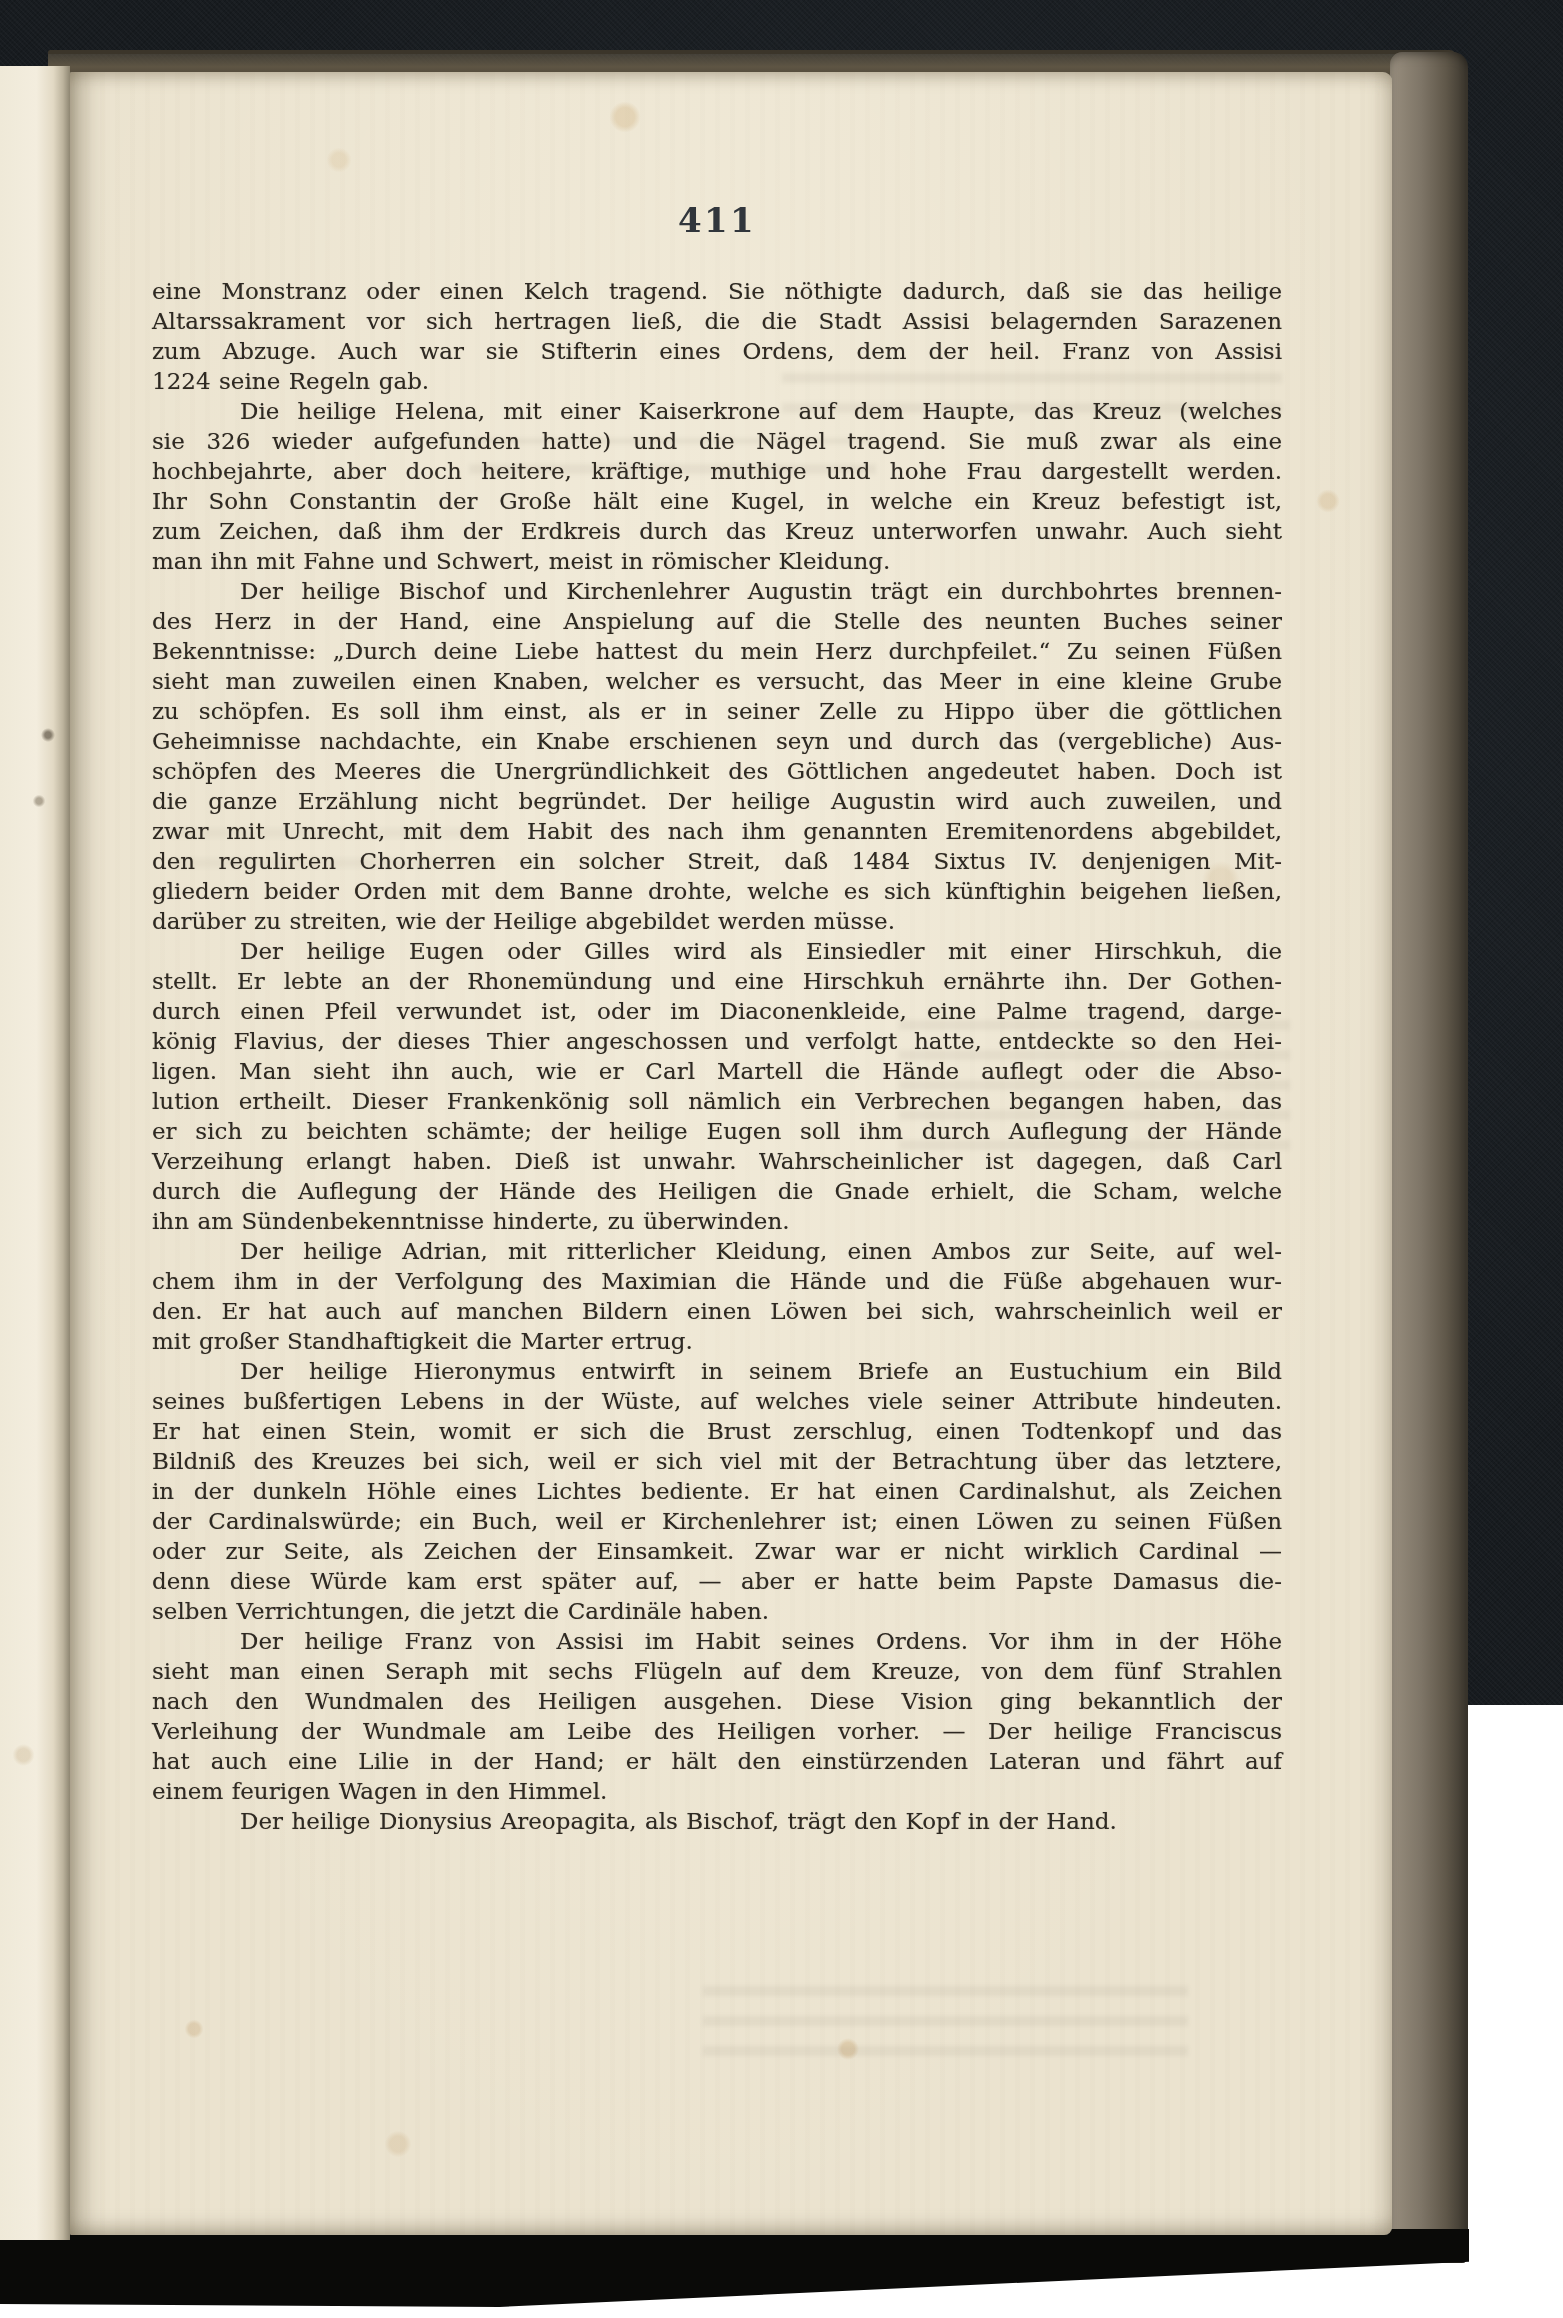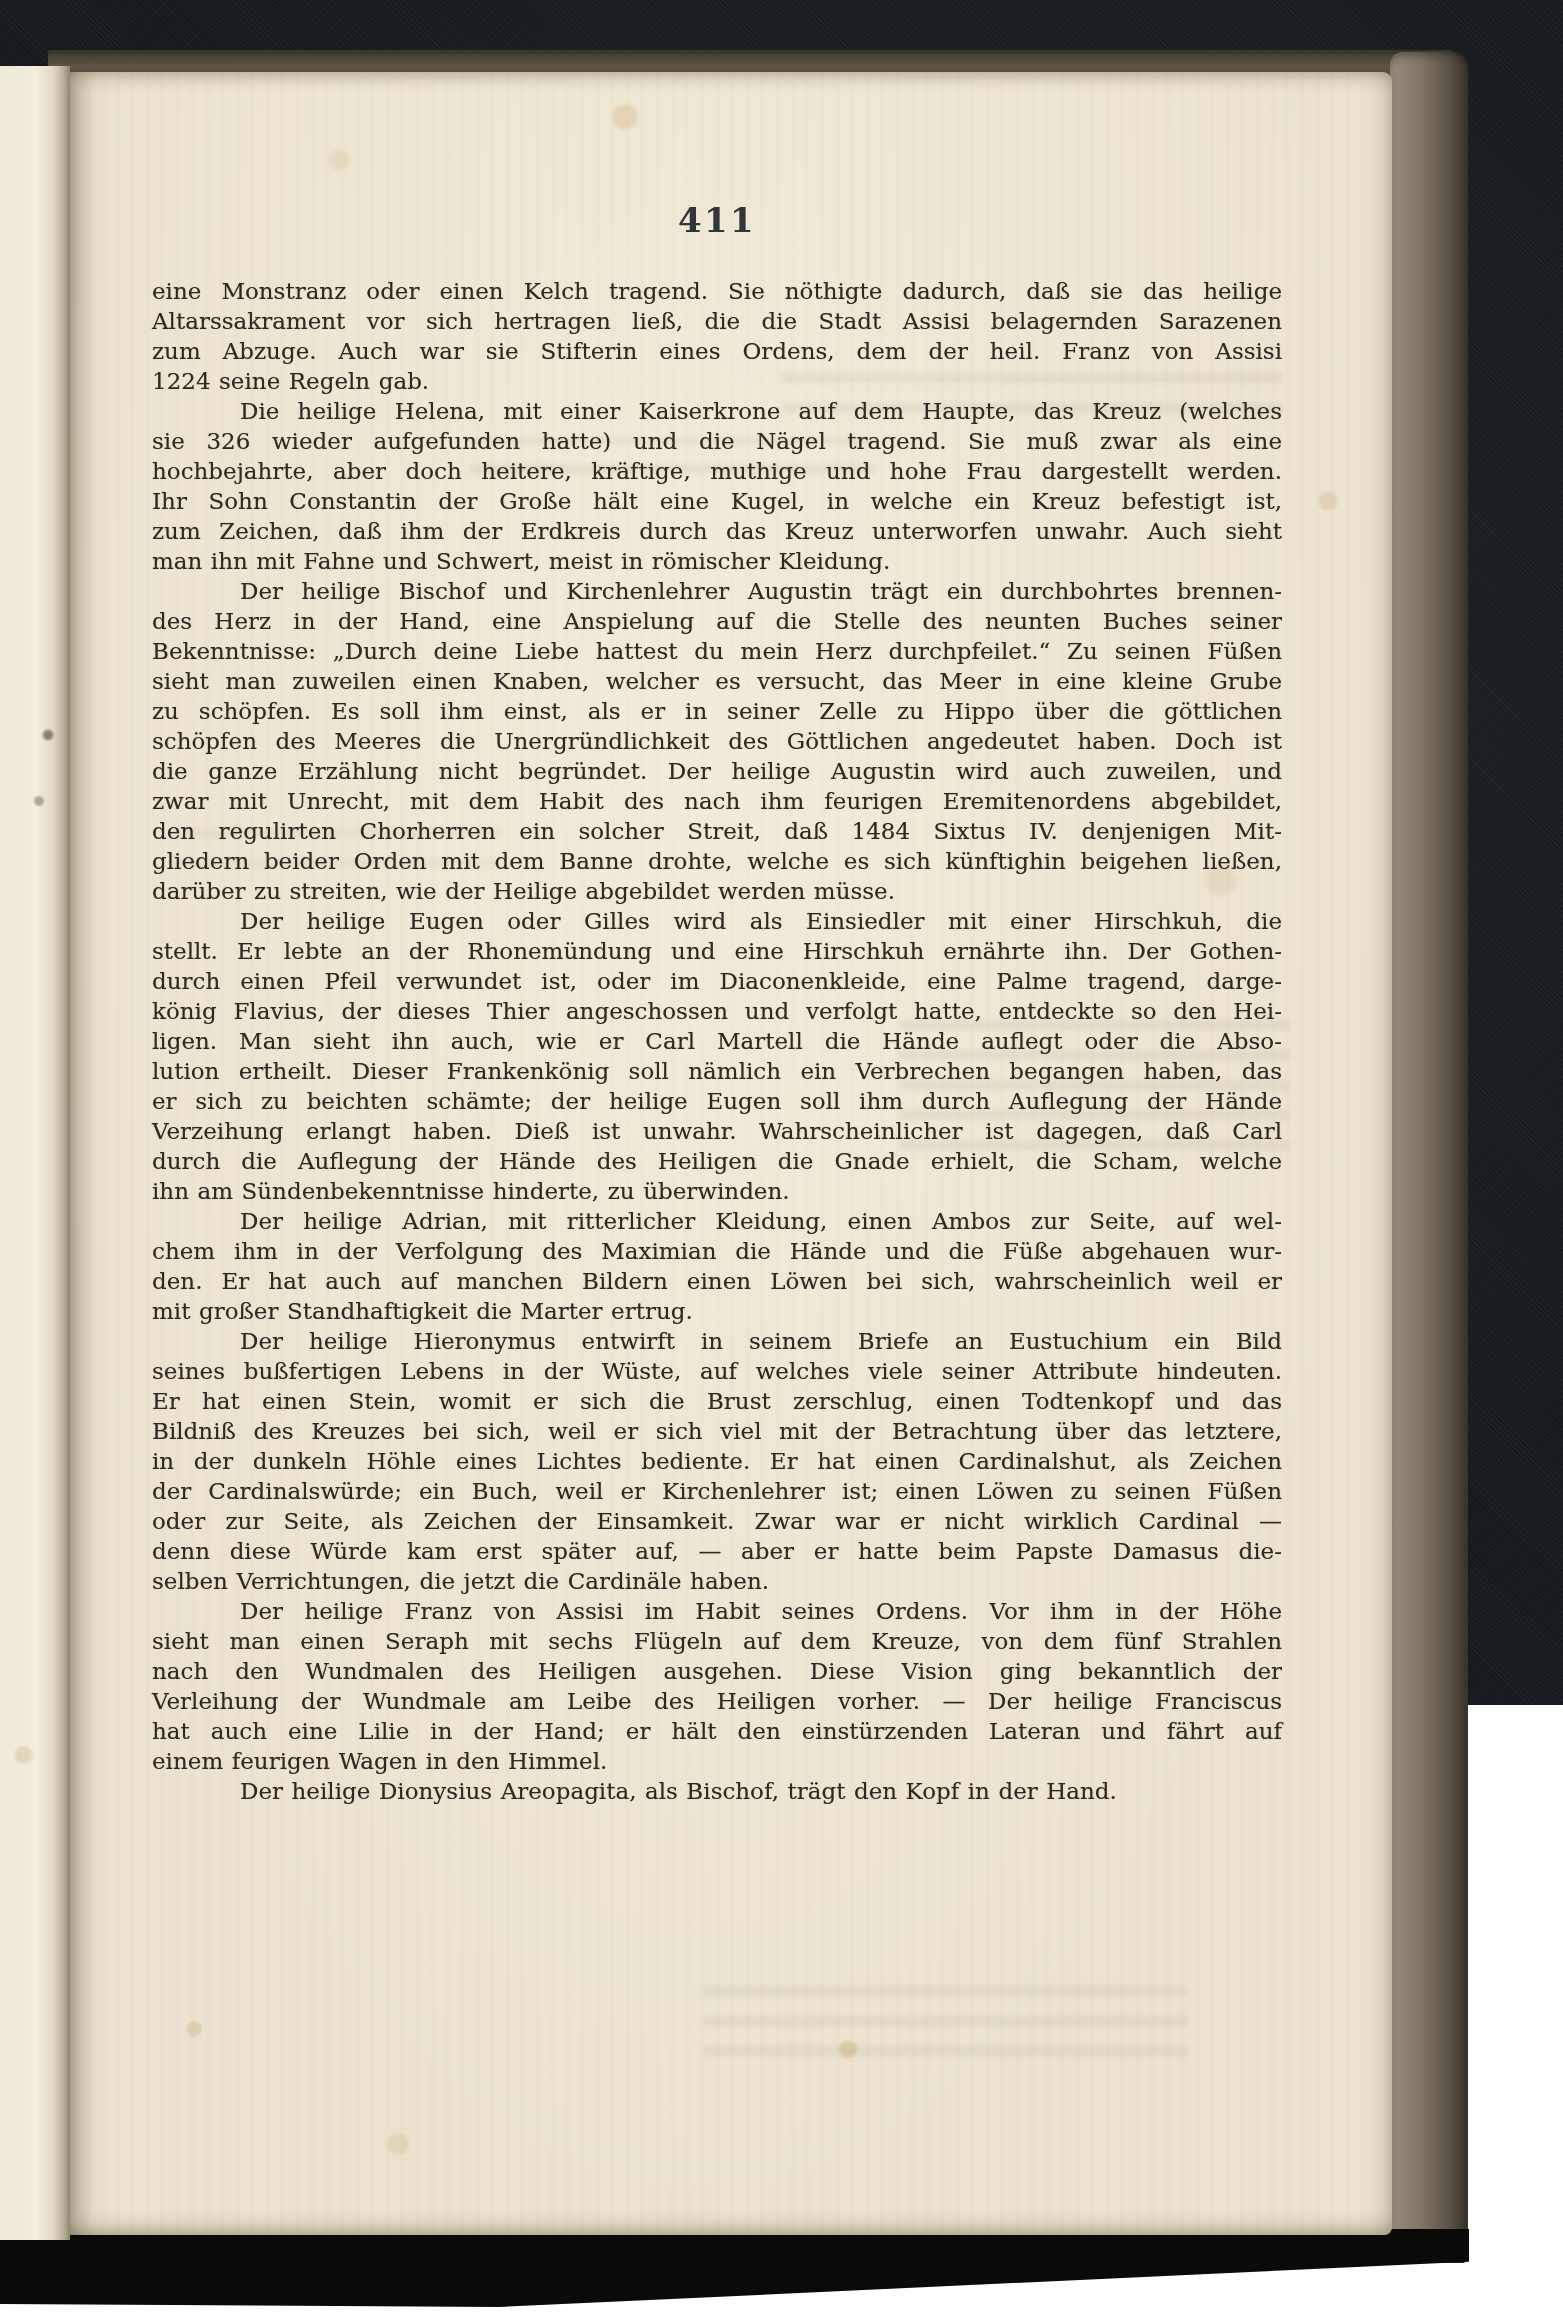--- a/index.html
+++ b/index.html
@@ -97,23 +97,24 @@
       <div class="line">sie 326 wieder aufgefunden hatte) und die Nägel tragend. Sie muß zwar als eine</div>
       <div class="line">hochbejahrte, aber doch heitere, kräftige, muthige und hohe Frau dargestellt werden.</div>
       <div class="line">Ihr Sohn Constantin der Große hält eine Kugel, in welche ein Kreuz befestigt ist,</div>
       <div class="line">zum Zeichen, daß ihm der Erdkreis durch das Kreuz unterworfen unwahr. Auch sieht</div>
       <div class="line last">man ihn mit Fahne und Schwert, meist in römischer Kleidung.</div>
       <div class="line indent">Der heilige Bischof und Kirchenlehrer Augustin trägt ein durchbohrtes brennen-</div>
       <div class="line">des Herz in der Hand, eine Anspielung auf die Stelle des neunten Buches seiner</div>
       <div class="line">Bekenntnisse: „Durch deine Liebe hattest du mein Herz durchpfeilet.“ Zu seinen Füßen</div>
       <div class="line">sieht man zuweilen einen Knaben, welcher es versucht, das Meer in eine kleine Grube</div>
       <div class="line">zu schöpfen. Es soll ihm einst, als er in seiner Zelle zu Hippo über die göttlichen</div>
+      <div class="line">Geheimnisse nachdachte, ein Knabe erschienen seyn und durch das (vergebliche) Aus-</div>
       <div class="line">schöpfen des Meeres die Unergründlichkeit des Göttlichen angedeutet haben. Doch ist</div>
       <div class="line">die ganze Erzählung nicht begründet. Der heilige Augustin wird auch zuweilen, und</div>
-      <div class="line">zwar mit Unrecht, mit dem Habit des nach ihm feurigen Eremitenordens abgebildet,</div>
+      <div class="line">zwar mit Unrecht, mit dem Habit des nach ihm genannten Eremitenordens abgebildet,</div>
       <div class="line">den regulirten Chorherren ein solcher Streit, daß 1484 Sixtus IV. denjenigen Mit-</div>
       <div class="line">gliedern beider Orden mit dem Banne drohte, welche es sich künftighin beigehen ließen,</div>
       <div class="line last">darüber zu streiten, wie der Heilige abgebildet werden müsse.</div>
       <div class="line indent">Der heilige Eugen oder Gilles wird als Einsiedler mit einer Hirschkuh, die</div>
       <div class="line">stellt. Er lebte an der Rhonemündung und eine Hirschkuh ernährte ihn. Der Gothen-</div>
       <div class="line">durch einen Pfeil verwundet ist, oder im Diaconenkleide, eine Palme tragend, darge-</div>
       <div class="line">könig Flavius, der dieses Thier angeschossen und verfolgt hatte, entdeckte so den Hei-</div>
       <div class="line">ligen. Man sieht ihn auch, wie er Carl Martell die Hände auflegt oder die Abso-</div>
       <div class="line">lution ertheilt. Dieser Frankenkönig soll nämlich ein Verbrechen begangen haben, das</div>
       <div class="line">er sich zu beichten schämte; der heilige Eugen soll ihm durch Auflegung der Hände</div>

